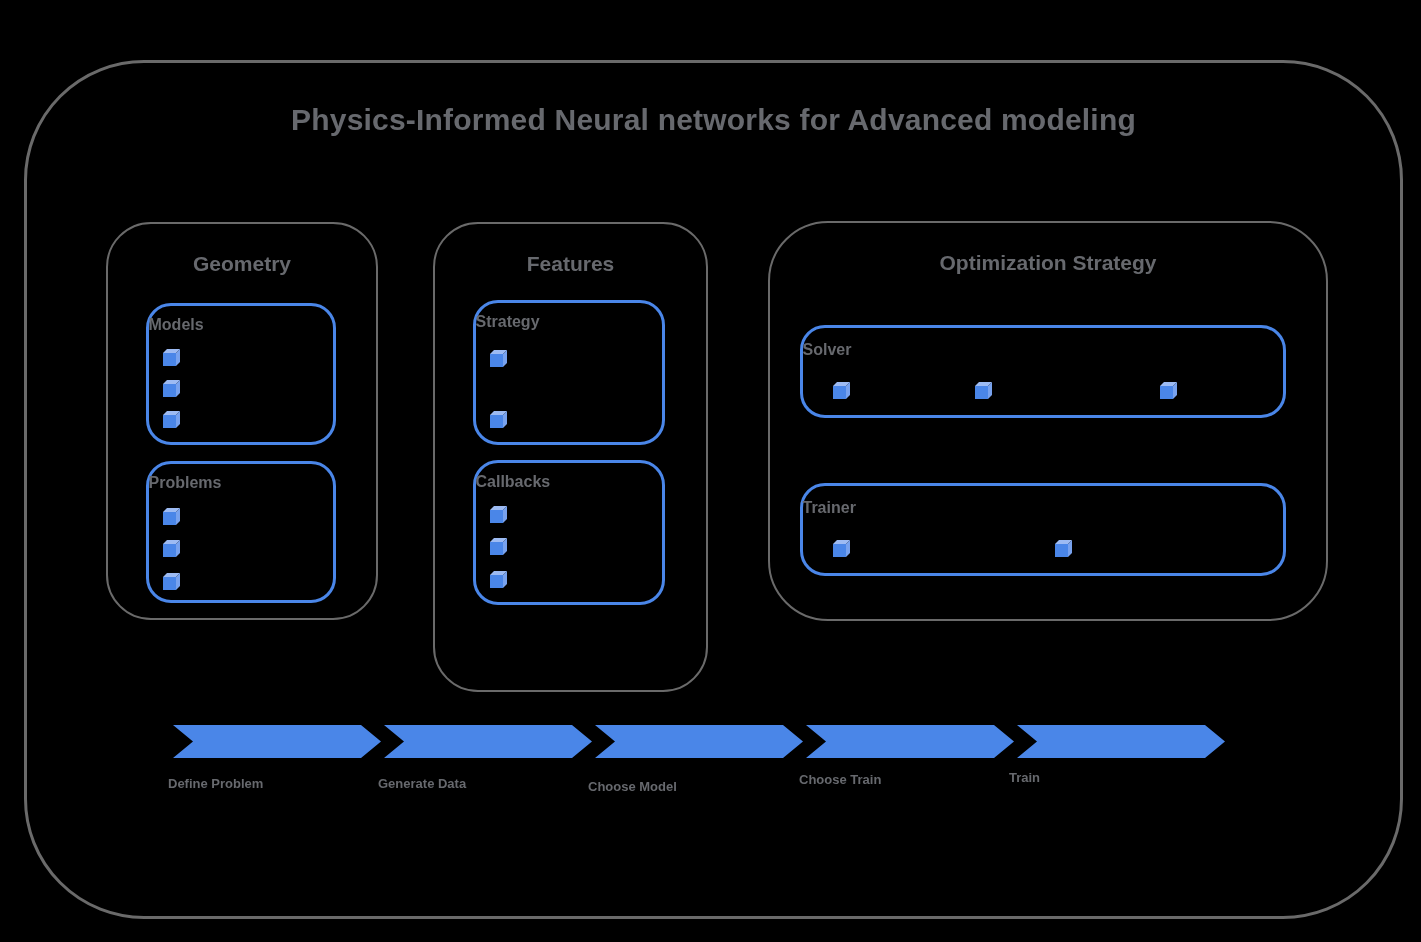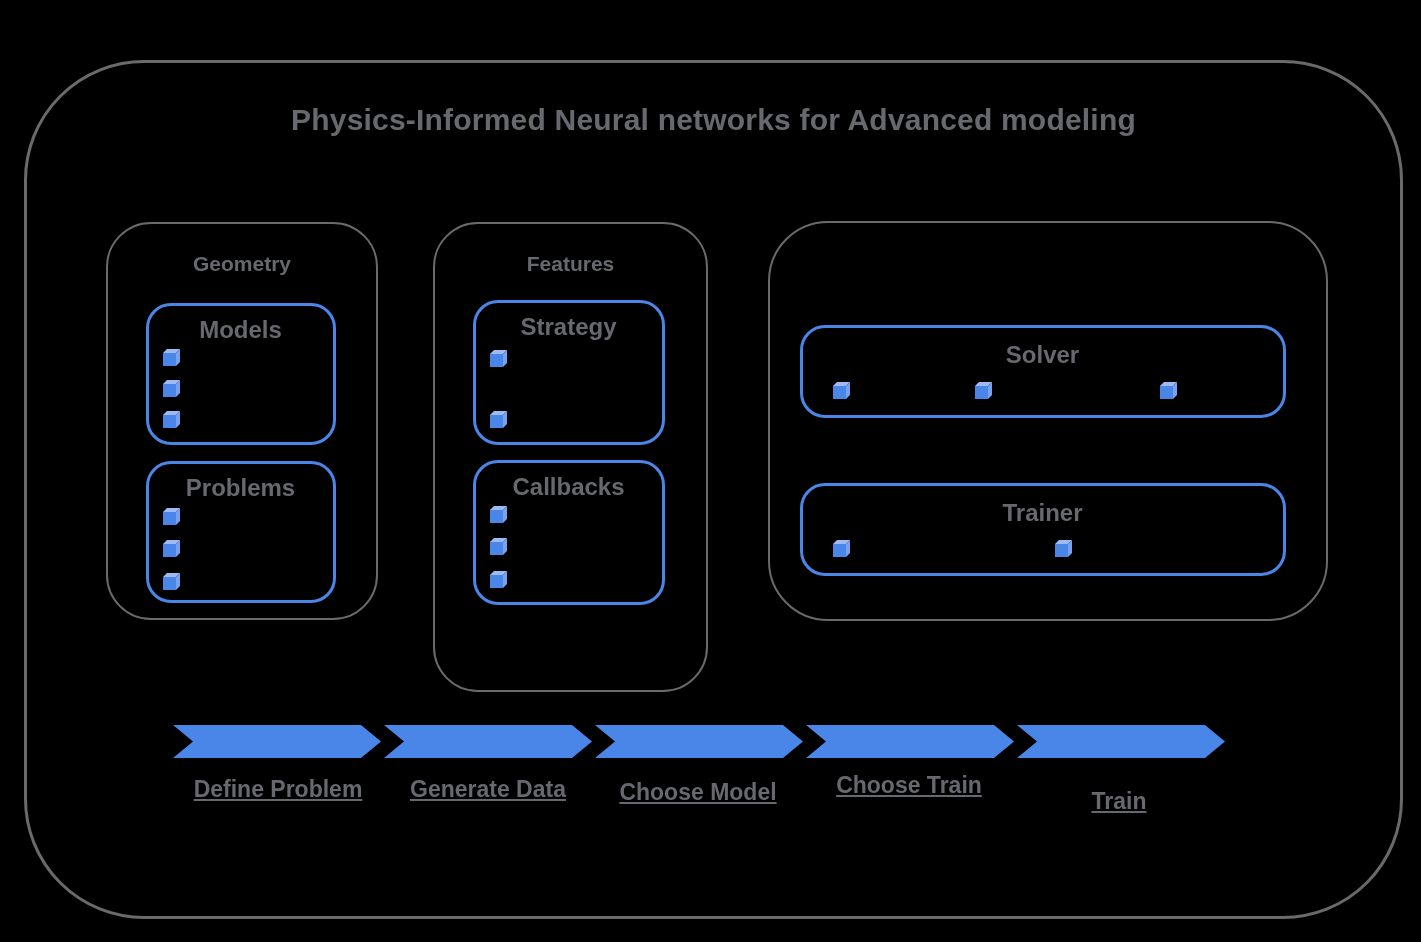--- a/index.html
+++ b/index.html
@@ -34,37 +34,37 @@
   }
   .sec-modelling{left:79px;top:159px;width:272px;height:398px;border-radius:45px;}
   .sec-features{left:406px;top:159px;width:275px;height:470px;border-radius:45px;}
   .sec-optimization{left:741px;top:158px;width:560px;height:400px;border-radius:60px;}
   
 
   .group{
     position:absolute;border:3px solid var(--blue);border-radius:25px;
   }
   .group-title{
-    position:absolute;left:0;right:0;top:10px;text-align:center;
-    font-size:24px;font-weight:bold;color:var(--text);
+    position:absolute;left:0;right:0;top:10px;
+    font-size:16px;font-weight:bold;color:var(--text);
   }
 
   .cube{position:absolute;width:17px;height:17px;}
   .cube .face-top{fill:var(--cube-top);}
   .cube .face-side{fill:var(--cube-side);}
   .cube .face-front{fill:var(--blue);}
 
   .pipeline{position:absolute;left:146px;top:662px;width:1060px;height:33px;}
   .chev{
     position:absolute;top:0;height:33px;width:208px;background:var(--blue);
     clip-path:polygon(0 0, calc(100% - 20px) 0, 100% 50%, calc(100% - 20px) 100%, 0 100%, 20px 50%);
   }
   .step-label{
-    position:absolute;width:220px;text-align:center;
-    font-size:23px;font-weight:bold;color:var(--text);text-decoration:underline;
+    position:absolute;width:220px;text-align:left;
+    font-size:13px;font-weight:bold;color:var(--text);
   }
 </style>
 </head>
 <body>
 
 <div class="page">
   <div class="outer">
 
     <div class="title">Physics-Informed Neural networks for Advanced modeling</div>
 
@@ -141,20 +141,21 @@
           </svg>
         <svg class="cube" style="left:14px;top:108px;" width="17" height="17">
             <polygon class="face-top" points="0,4 4,0 17,0 13,4"></polygon>
             <polygon class="face-side" points="13,4 17,0 17,13 13,17"></polygon>
             <polygon class="face-front" points="0,4 13,4 13,17 0,17"></polygon>
           </svg>
       </div>
     </div>
 
     <div class="section sec-optimization">
+      <div class="section-title">Optimization Strategy</div>
 
       <div class="group" style="left:29.5px;top:259.5px;width:486px;height:93px;">
         <div class="group-title" style="top:13px;">Trainer</div>
         <svg class="cube" style="left:30px;top:54px;" width="17" height="17">
             <polygon class="face-top" points="0,4 4,0 17,0 13,4"></polygon>
             <polygon class="face-side" points="13,4 17,0 17,13 13,17"></polygon>
             <polygon class="face-front" points="0,4 13,4 13,17 0,17"></polygon>
           </svg>
         <svg class="cube" style="left:252px;top:54px;" width="17" height="17">
             <polygon class="face-top" points="0,4 4,0 17,0 13,4"></polygon>
@@ -187,17 +188,17 @@
       <div class="chev" style="left:0px;"></div>
       <div class="chev" style="left:211px;"></div>
       <div class="chev" style="left:422px;"></div>
       <div class="chev" style="left:633px;"></div>
       <div class="chev" style="left:844px;"></div>
 
       <div class="step-label" style="left:-5px;top:51px;">Define Problem</div>
       <div class="step-label" style="left:205px;top:51px;">Generate Data</div>
       <div class="step-label" style="left:415px;top:54px;">Choose Model</div>
       <div class="step-label" style="left:626px;top:47px;">Choose Train</div>
-      <div class="step-label" style="left:836px;top:63px;">Train</div>
+      <div class="step-label" style="left:836px;top:45px;">Train</div>
     </div>
 
   </div>
 </div>
 
 </body></html>

